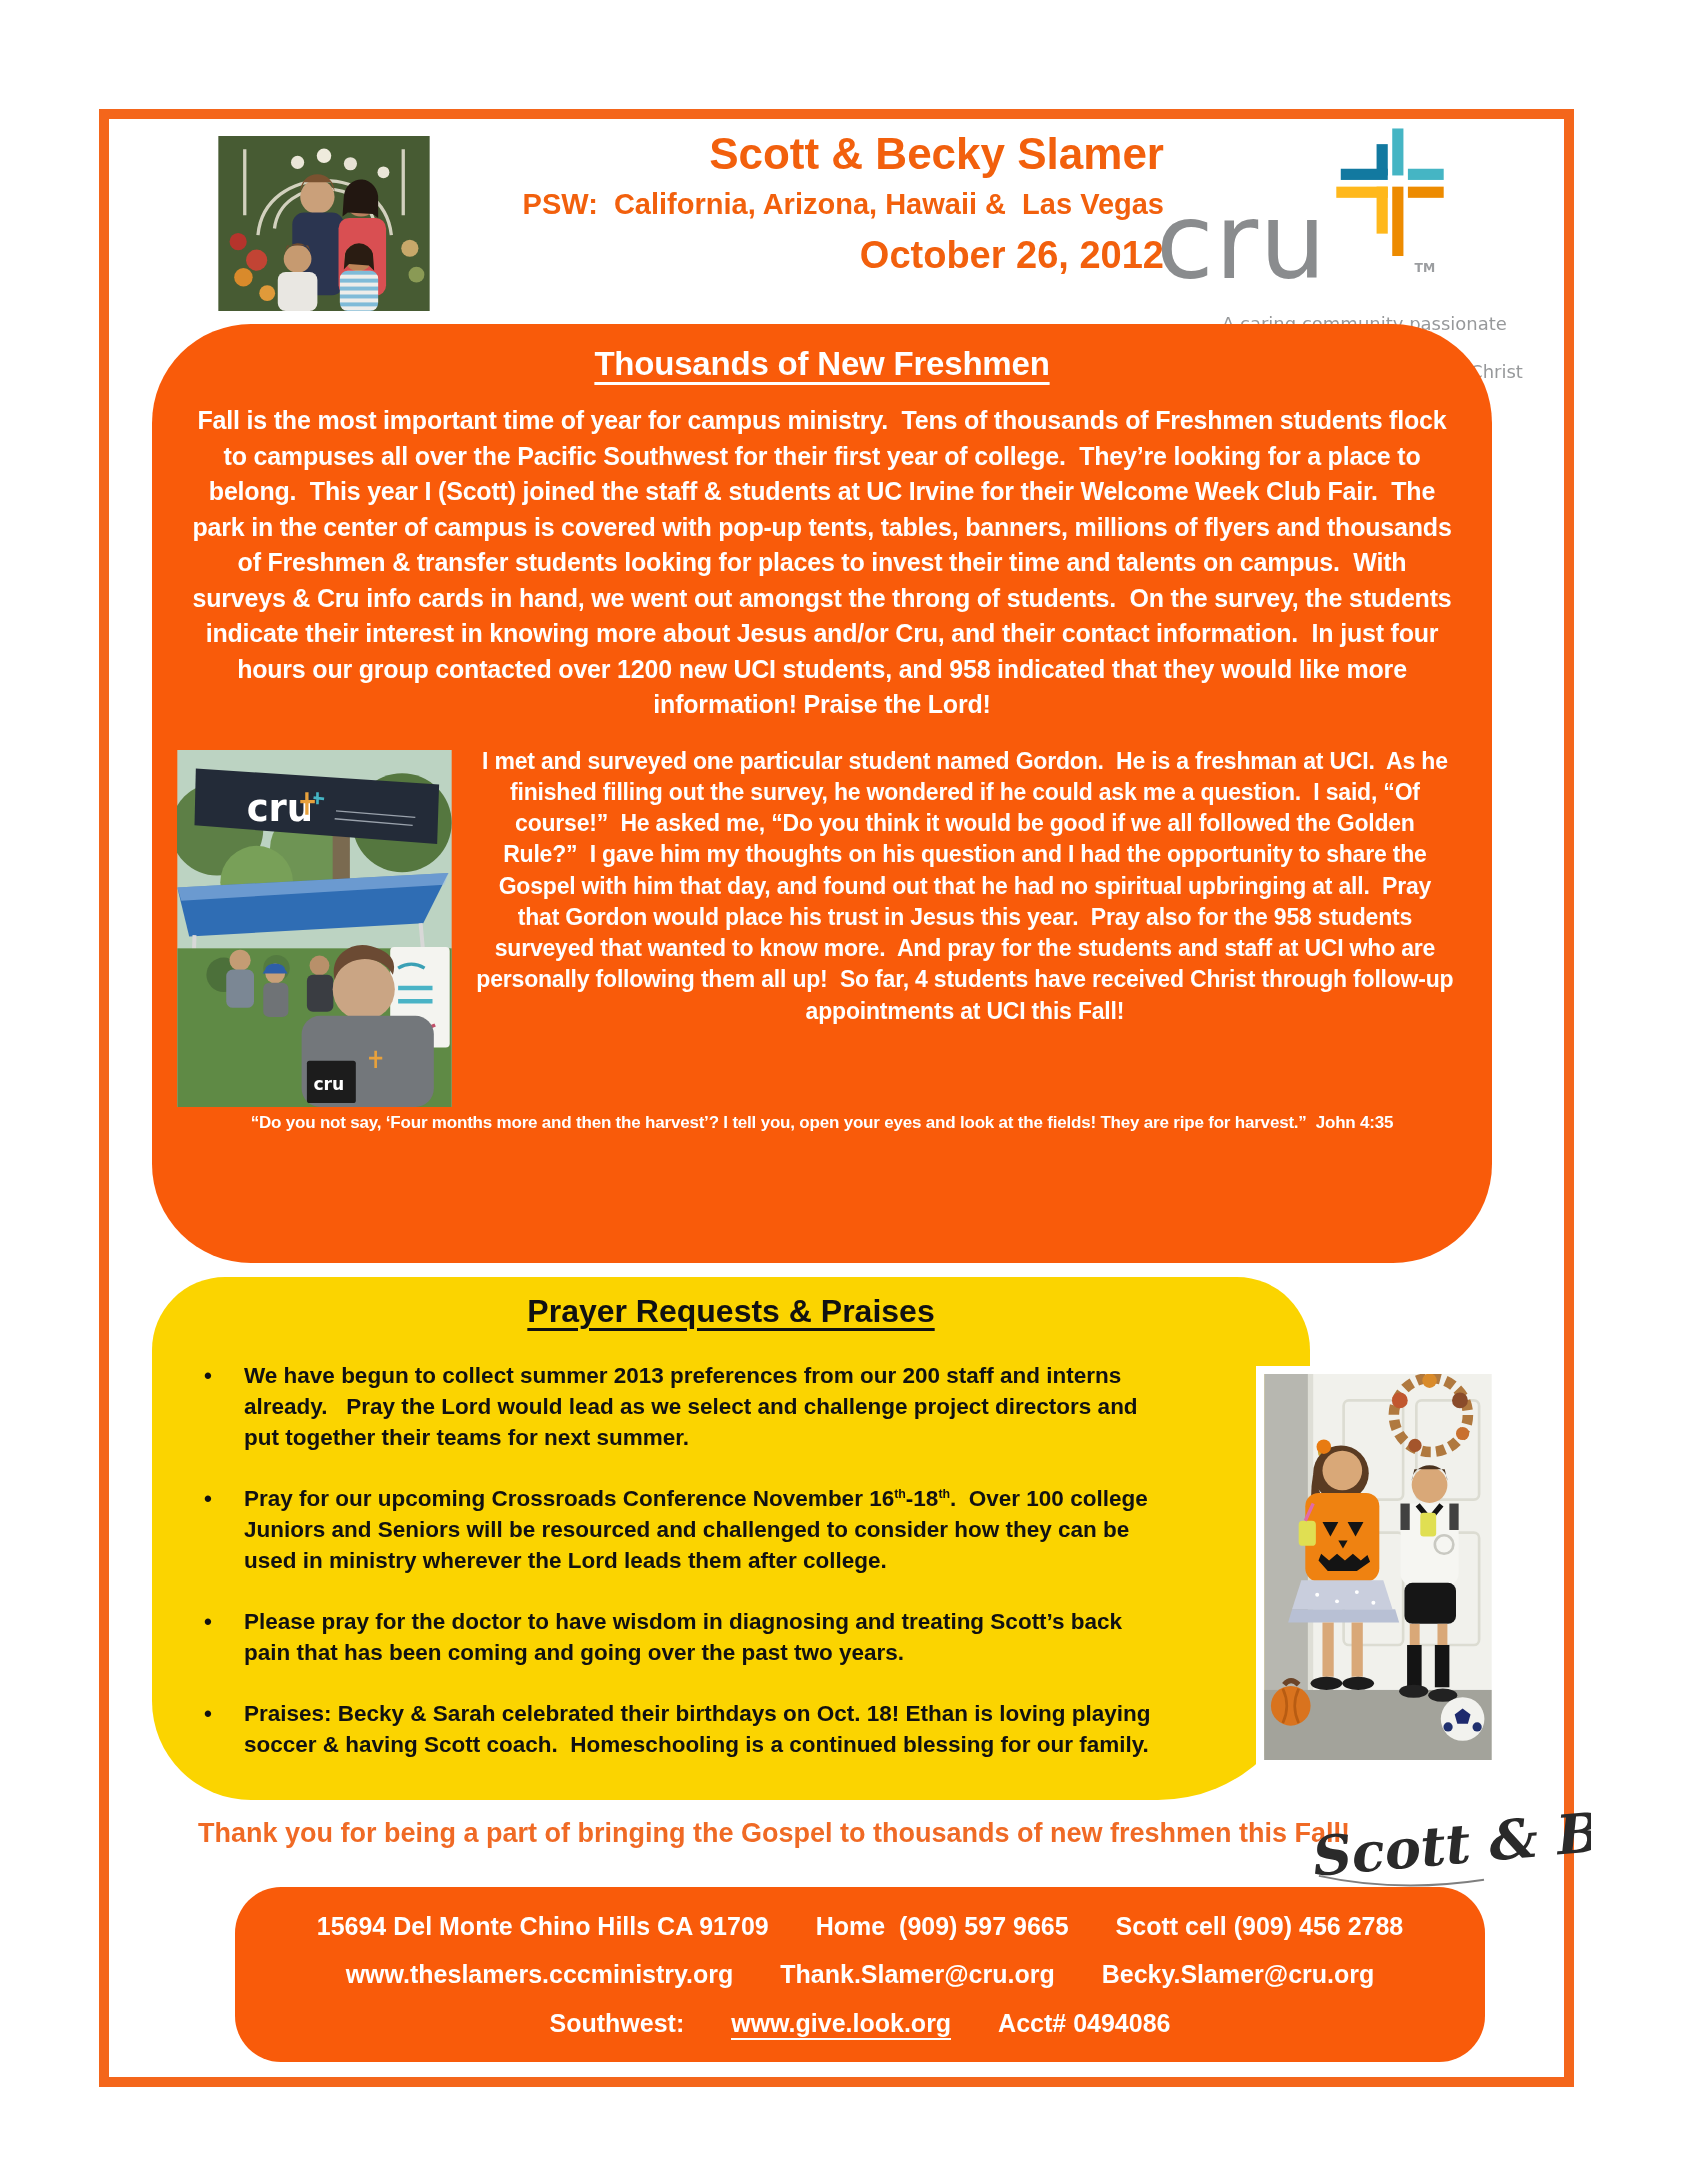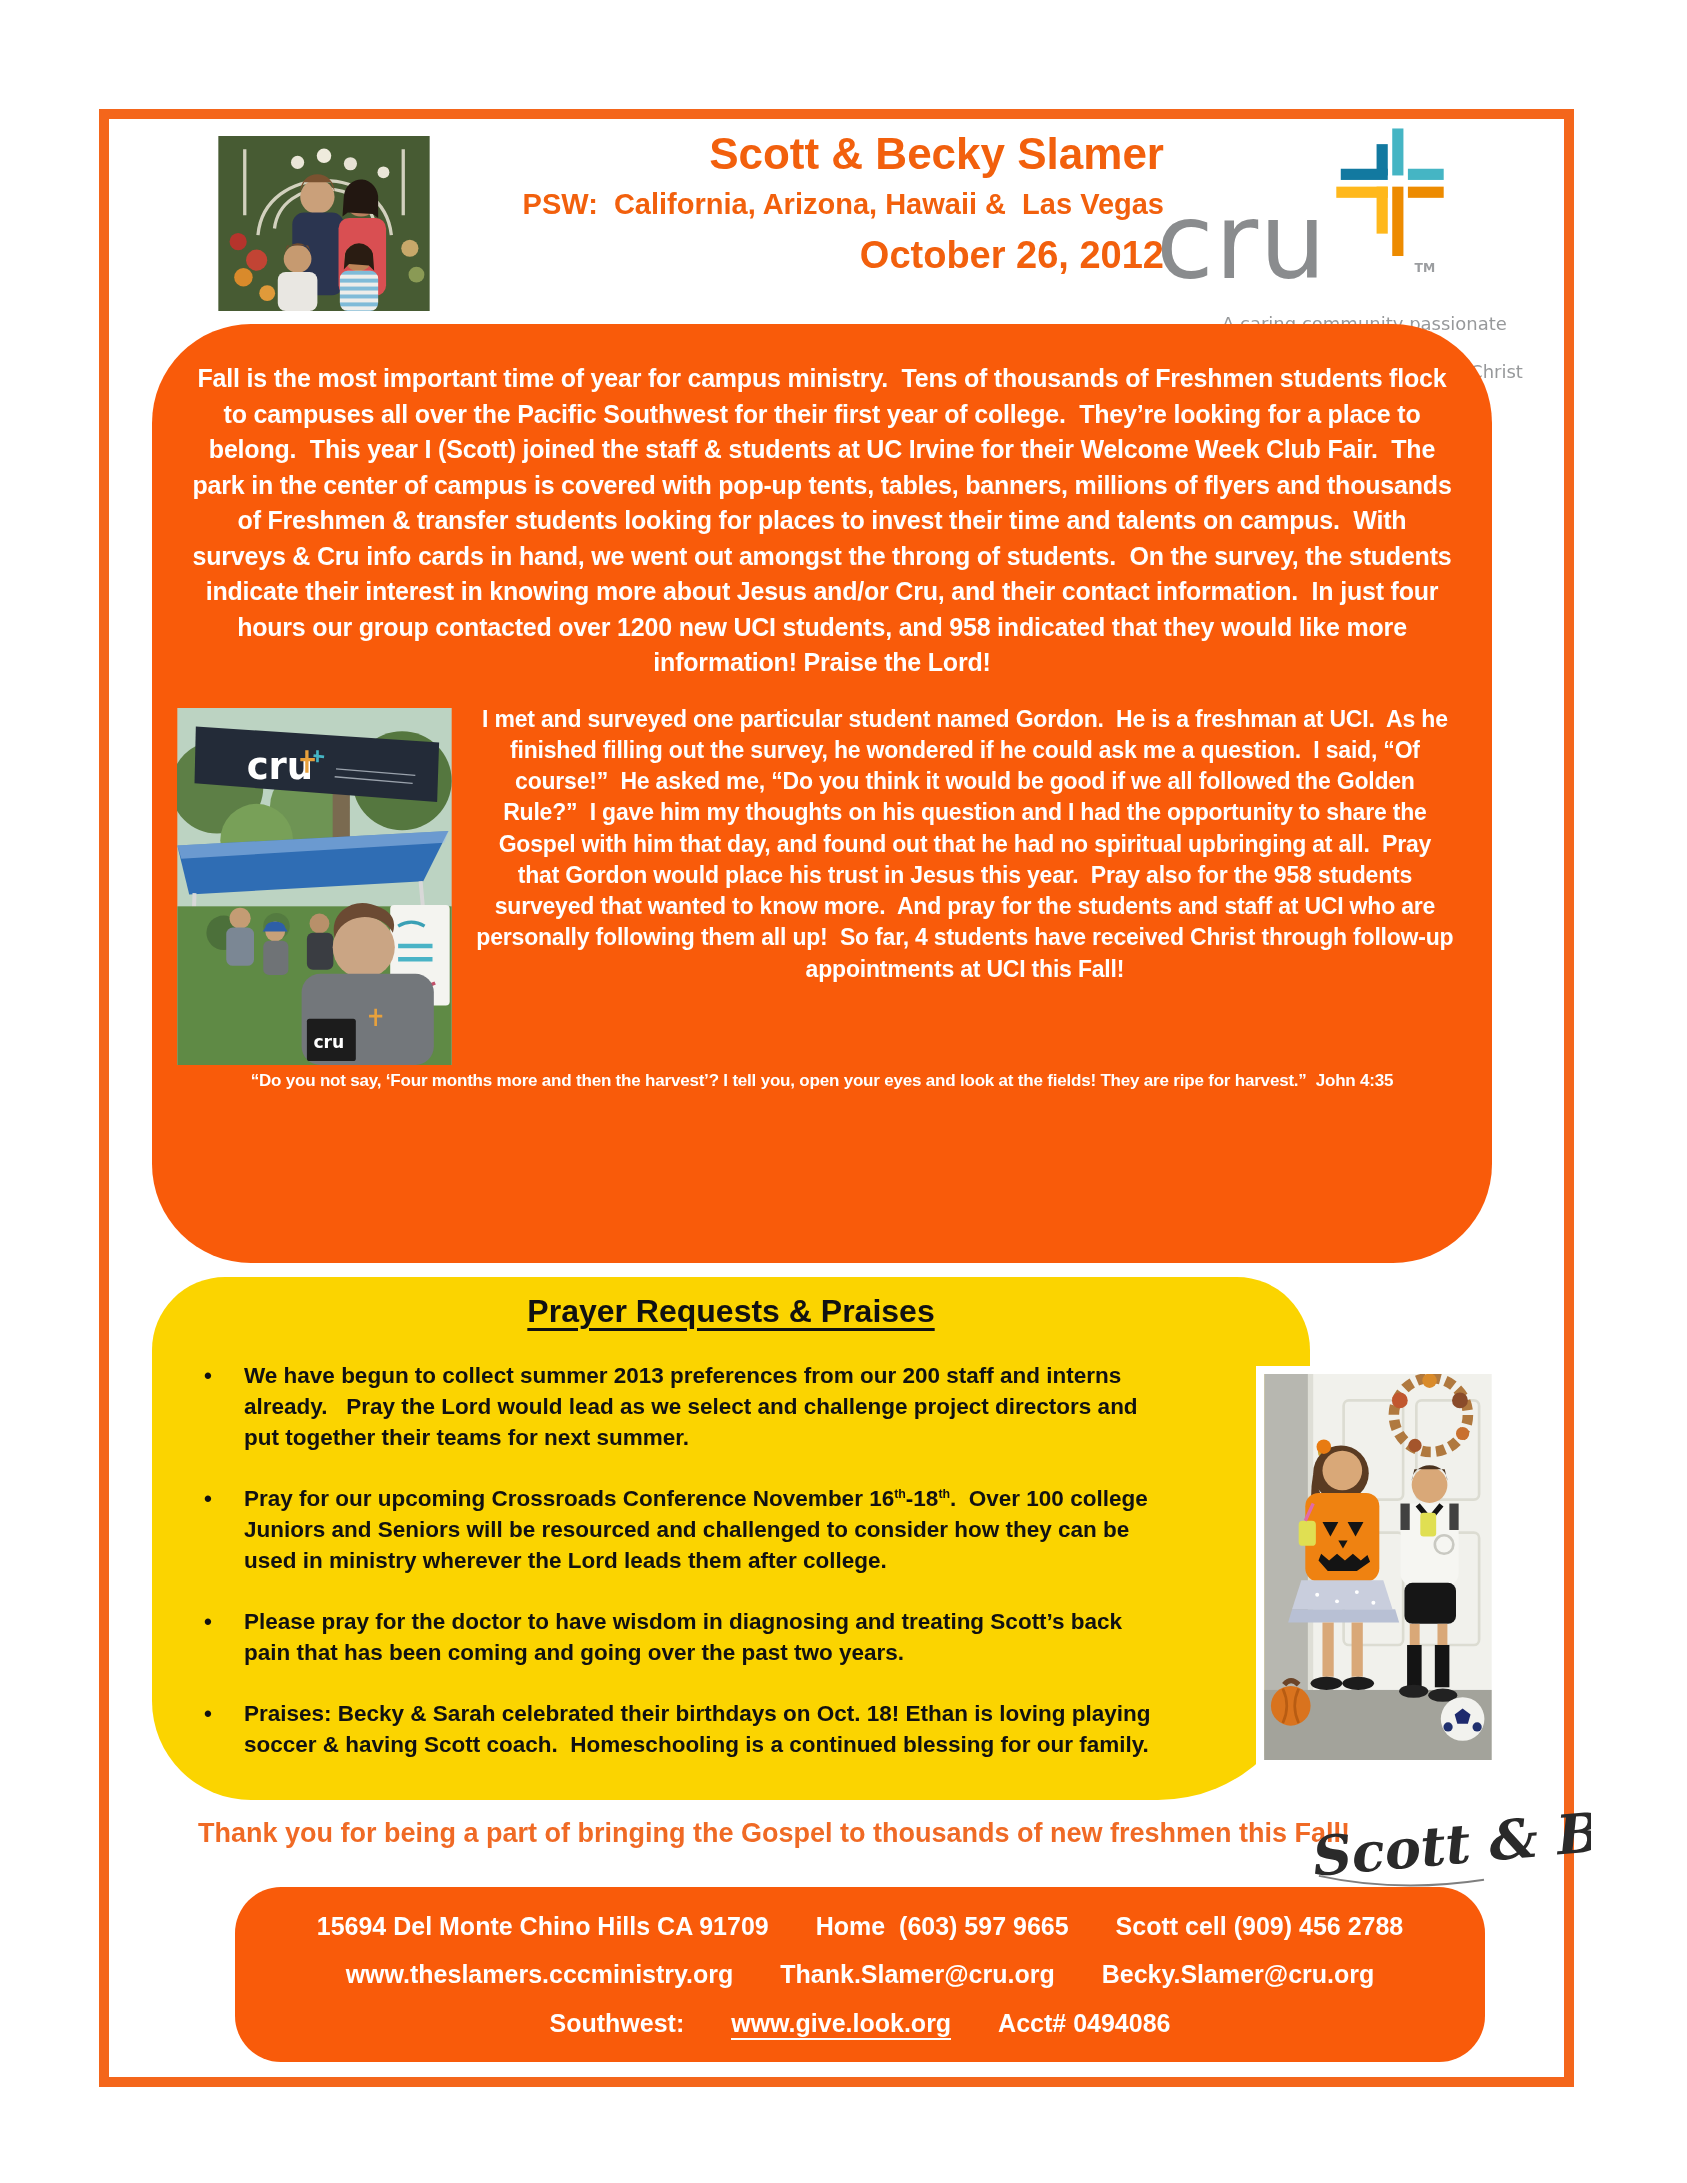--- a/index.html
+++ b/index.html
@@ -127,20 +127,21 @@
         </svg>
       </span>
     </div>
     <div id="logo-tagline">
       <div>A caring community passionate about</div>
       <div>connecting people to Jesus Christ</div>
     </div>
   </div>
 
   <div id="story-box">
+    <h2 id="story-heading">Thousands of New Freshmen</h2>
     <p id="story-p1">Fall is the most important time of year for campus ministry.  Tens of thousands of Freshmen students flock to campuses all over the Pacific Southwest for their first year of college.  They’re looking for a place to belong.  This year I (Scott) joined the staff &amp; students at UC Irvine for their Welcome Week Club Fair.  The park in the center of campus is covered with pop-up tents, tables, banners, millions of flyers and thousands of Freshmen &amp; transfer students looking for places to invest their time and talents on campus.  With surveys &amp; Cru info cards in hand, we went out amongst the throng of students.  On the survey, the students indicate their interest in knowing more about Jesus and/or Cru, and their contact information.  In just four hours our group contacted over 1200 new UCI students, and 958 indicated that they would like more information! Praise the Lord!</p>
     <div id="story-p2-wrap">
       <div id="tent-photo" aria-label="Cru tent at UC Irvine Welcome Week Club Fair">
         <svg width="275" height="357" viewBox="0 0 415 540">
           <rect width="415" height="540" fill="#BCD3C2"></rect>
           <circle cx="60" cy="120" r="70" fill="#5D7F46"></circle>
             <circle cx="200" cy="150" r="60" fill="#6E9454"></circle>
           <circle cx="340" cy="110" r="75" fill="#55773F"></circle>
             <circle cx="120" cy="200" r="55" fill="#78A058"></circle>
           <rect x="235" y="60" width="26" height="160" fill="#7A6A50"></rect>
@@ -285,21 +286,21 @@
   <div id="signature">
     <svg width="284" height="119" viewBox="0 0 430 180">
       <text x="8" y="118" transform="rotate(-5 215 90)" font-family="DejaVu Serif" font-style="italic" font-weight="normal" font-size="82" fill="#2A2A2A">Scott &amp; Becky</text>
       <path d="M18,136 q120,26 250,6" stroke="#2A2A2A" stroke-width="3" fill="none" opacity="0.6"></path>
     </svg>
   </div>
 
   <div id="footer-box">
     <div class="footer-line">
       <span class="footer-seg">15694 Del Monte Chino Hills CA 91709</span>
-      <span class="footer-seg">Home  (603) 597 9665</span>
+      <span class="footer-seg">Home  (909) 597 9665</span>
       <span class="footer-seg">Scott cell (909) 456 2788</span>
     </div>
     <div class="footer-line">
       <span class="footer-seg">www.theslamers.cccministry.org</span>
       <span class="footer-seg">Thank.Slamer@cru.org</span>
       <span class="footer-seg">Becky.Slamer@cru.org</span>
     </div>
     <div class="footer-line">
       <span class="footer-seg">Southwest:</span>
       <span class="footer-seg footer-link">www.give.look.org</span>

